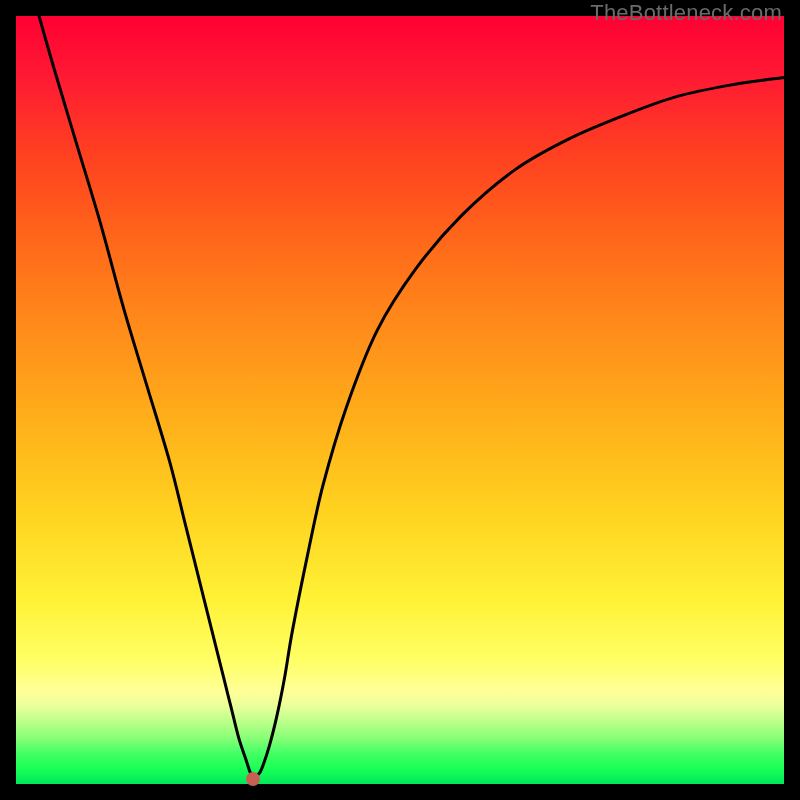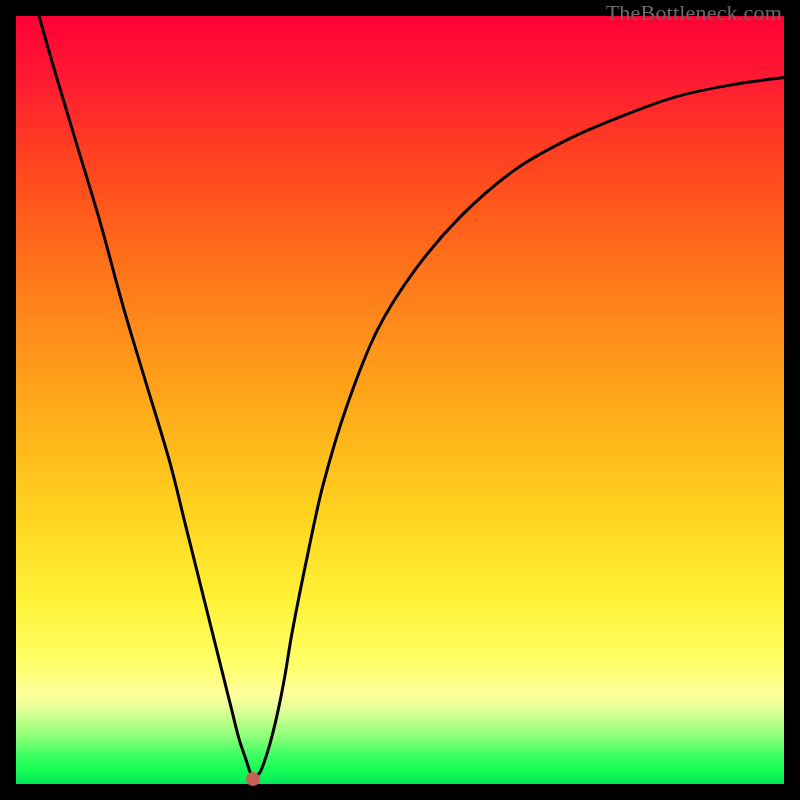--- a/index.html
+++ b/index.html
@@ -8,21 +8,20 @@
     width: 800px;
     height: 800px;
     overflow: hidden;
     background: #000;
     font-family: Arial, Helvetica, sans-serif;
   }
   .frame {
     position: absolute;
     inset: 0;
     background: #000;
-    font-family: Liberation Serif, serif;
   }
   .plot {
     position: absolute;
     left: 16px;
     top: 16px;
     width: 768px;
     height: 768px;
     background: linear-gradient(to bottom,
       #ff0033 0%,
       #ff1a33 8%,

